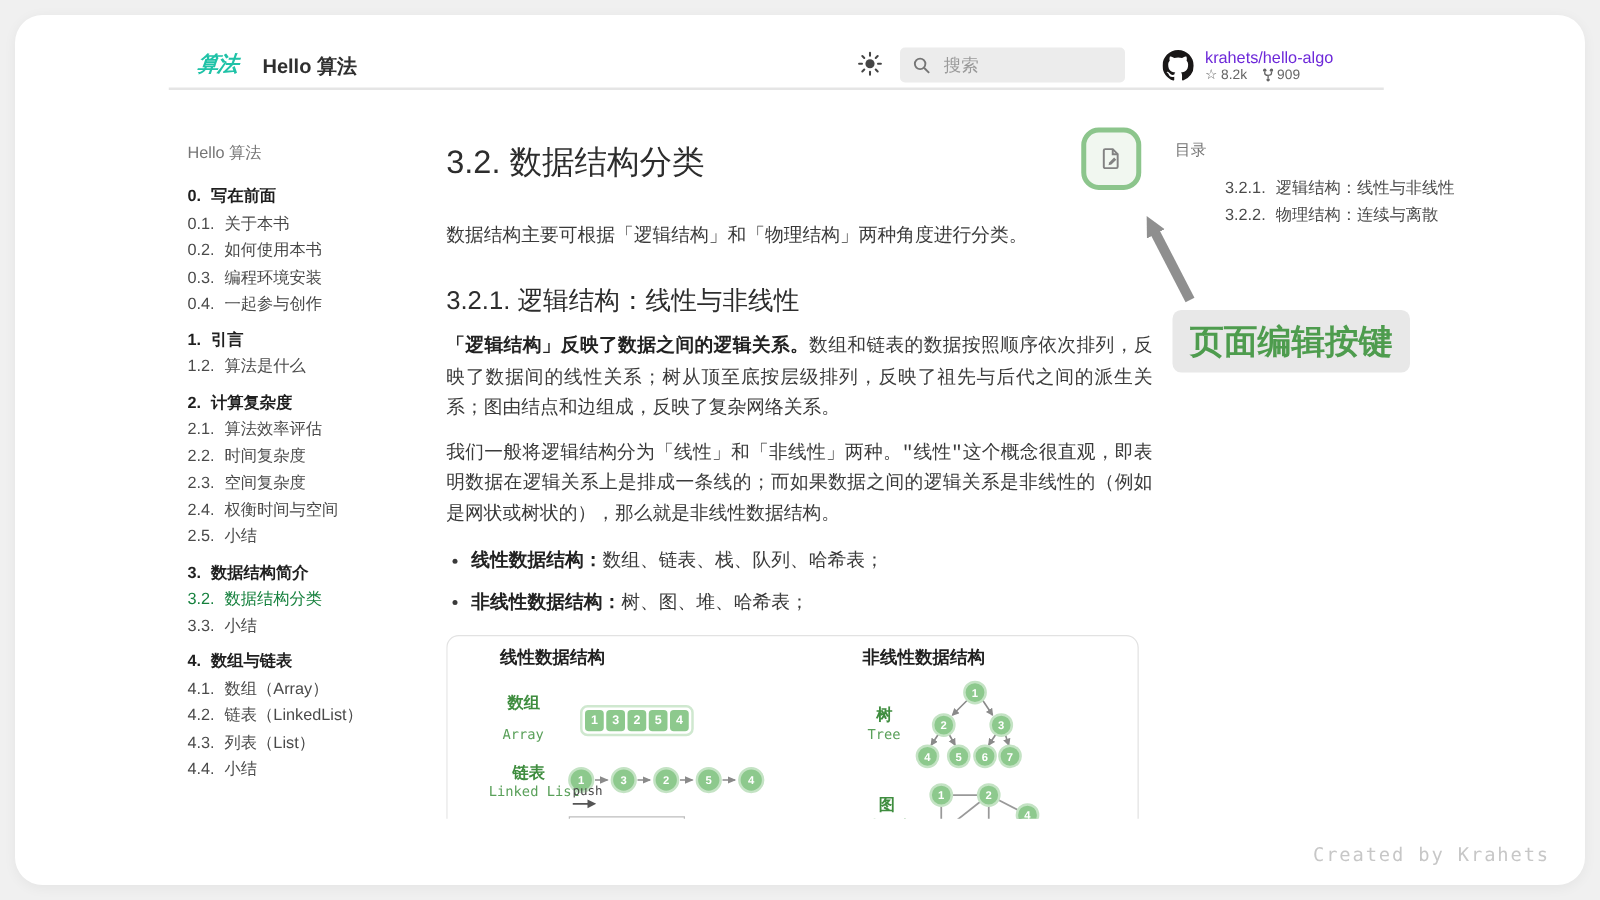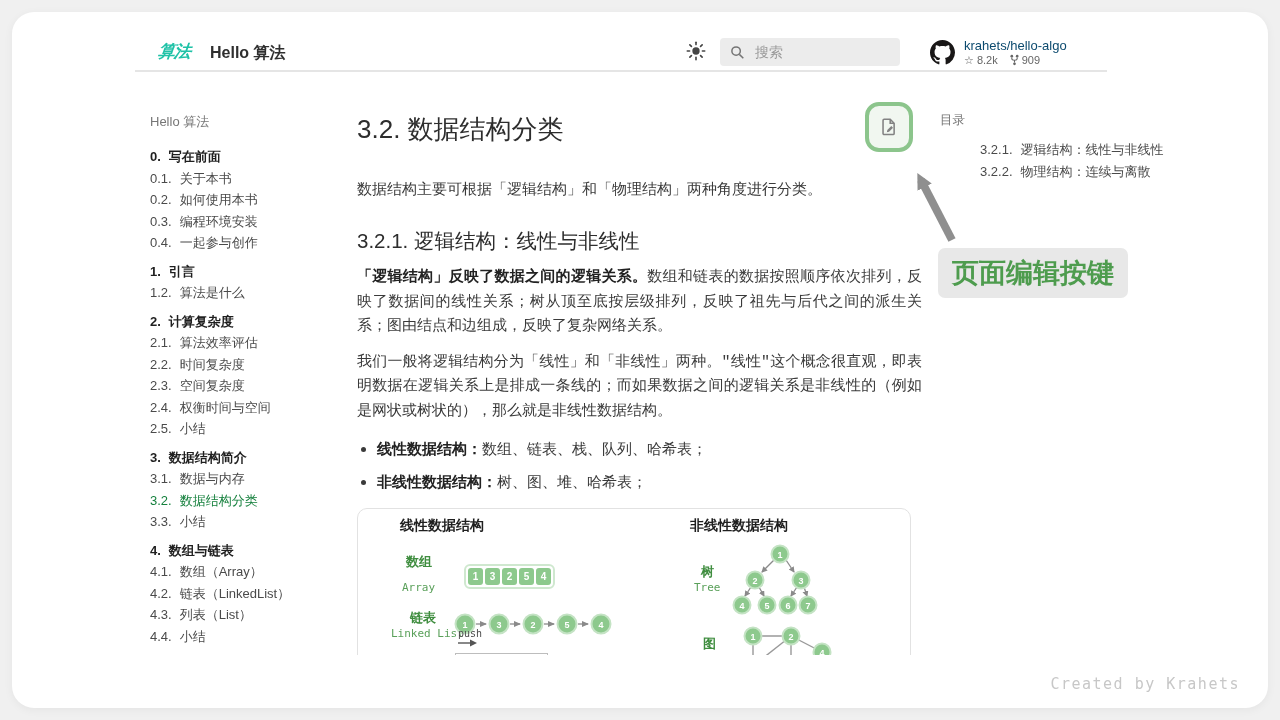--- a/index.html
+++ b/index.html
@@ -12,21 +12,21 @@
     font-weight:bold;font-style:italic;font-size:17px;transform:skewX(-6deg);letter-spacing:-1px;}
   .site-name{left:198px;top:31px;font-size:16px;font-weight:bold;color:#2f2f2f;}
   .theme-toggle{left:672px;top:28px;width:24px;height:24px;border:none;background:none;cursor:pointer;padding:0;}
   .search{left:708px;top:26px;width:180px;height:28px;background:#ececec;border-radius:4px;
     display:flex;align-items:center;padding:0 0 0 10px;box-sizing:border-box;}
   .search input{border:none;background:transparent;outline:none;font-size:14px;color:#444;
     width:130px;margin-left:8px;font-family:inherit;}
   .search input::placeholder{color:#9a9a9a;}
   .gh{left:918px;top:26px;display:flex;align-items:center;cursor:pointer;}
   .gh-text{margin-left:9px;}
-  .gh-name{font-size:13px;color:#0c4a6e;line-height:15px;}
+  .gh-name{font-size:13px;color:#6d28d9;line-height:15px;}
   .gh-stats{font-size:11px;color:#666;line-height:14px;display:flex;align-items:center;gap:3px;}
   .gh-stats .sep{width:6px;}
   .divider{left:123px;top:58px;width:972px;height:2px;background:#e5e5e5;}
   
   .sidebar{left:138px;top:101px;width:205px;font-size:13px;color:#4a4a4a;}
   .side-title{color:#767676;line-height:18px;margin-bottom:15px;}
   .nav-item{line-height:21.5px;cursor:pointer;display:flex;}
   .nav-item .num{margin-right:8px;white-space:nowrap;}
   .nav-item.sec{font-weight:bold;color:#1f1f1f;margin-top:7px;}
   .nav-item.active{color:#15803d;}
@@ -174,24 +174,20 @@
           <span class="lbl">权衡时间与空间</span>
         </div>
         <div class="nav-item">
           <span class="num">2.5.</span>
           <span class="lbl">小结</span>
         </div>
         <div class="nav-item sec">
           <span class="num">3.</span>
           <span class="lbl">数据结构简介</span>
         </div>
-        <div class="nav-item">
-          <span class="num">3.1.</span>
-          <span class="lbl">数据与内存</span>
-        </div>
         <div class="nav-item active">
           <span class="num">3.2.</span>
           <span class="lbl">数据结构分类</span>
         </div>
         <div class="nav-item">
           <span class="num">3.3.</span>
           <span class="lbl">小结</span>
         </div>
         <div class="nav-item sec">
           <span class="num">4.</span>

